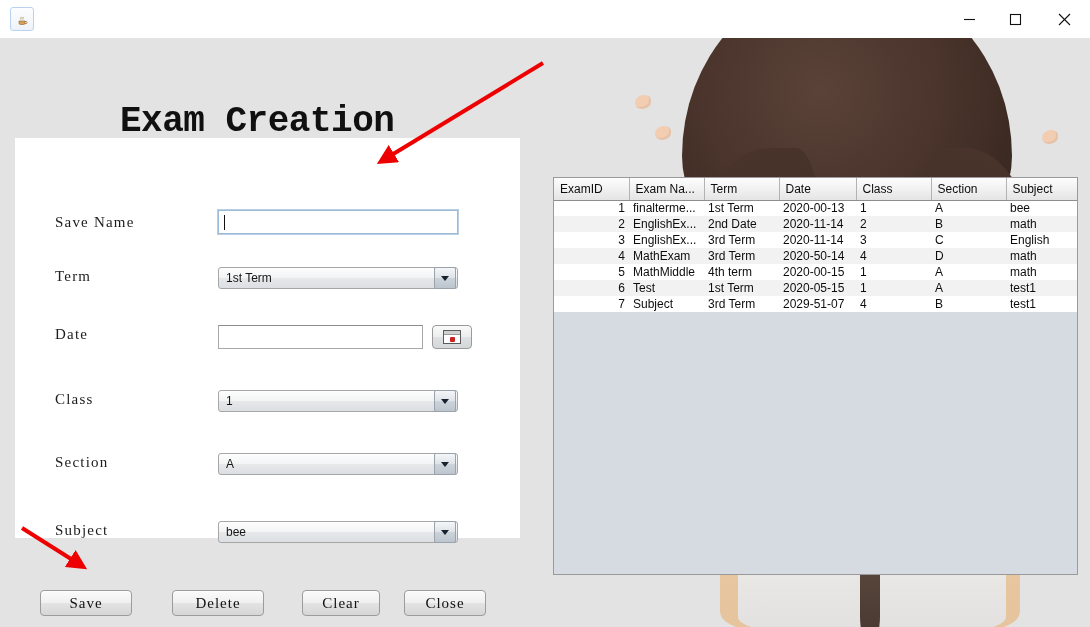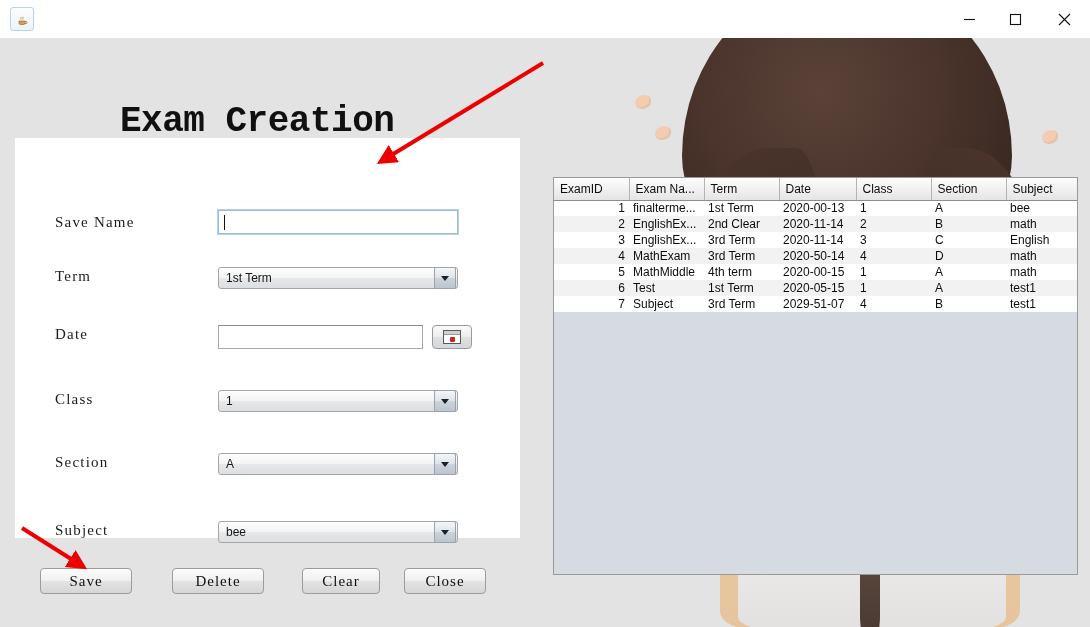--- a/index.html
+++ b/index.html
@@ -167,20 +167,21 @@
 
   
   .btnrow{position:absolute;left:0;top:530px;width:520px;height:40px;}
   .jbtn{
     position:absolute;height:26px;box-sizing:border-box;
     border:1px solid #9c9c9c;border-radius:4px;
     background:linear-gradient(180deg,#fbfbfb 0%,#f0f0f0 48%,#e3e3e3 52%,#d6d6d6 100%);
     display:flex;align-items:center;justify-content:center;
     font-family:"Liberation Serif",serif;font-size:15px;color:#111;letter-spacing:1px;
     box-shadow:0 1px 0 rgba(255,255,255,.8) inset;
+    margin-top:22px;
   }
 
   
   .tablewrap{
     position:absolute;left:553px;top:139px;width:525px;height:398px;
     border:1px solid #9a9a9a;background:#d6dae1;box-sizing:border-box;
     overflow:hidden;
   }
   table.jt{border-collapse:collapse;width:100%;table-layout:fixed;}
   table.jt th{
@@ -351,21 +352,21 @@
             <td>finalterme...</td>
             <td>1st Term</td>
             <td>2020-00-13</td>
             <td>1</td>
             <td>A</td>
             <td>bee</td>
           </tr>
           <tr class="even">
             <td class="num">2</td>
             <td>EnglishEx...</td>
-            <td>2nd Clear</td>
+            <td>2nd Date</td>
             <td>2020-11-14</td>
             <td>2</td>
             <td>B</td>
             <td>math</td>
           </tr>
           <tr class="odd">
             <td class="num">3</td>
             <td>EnglishEx...</td>
             <td>3rd Term</td>
             <td>2020-11-14</td>

